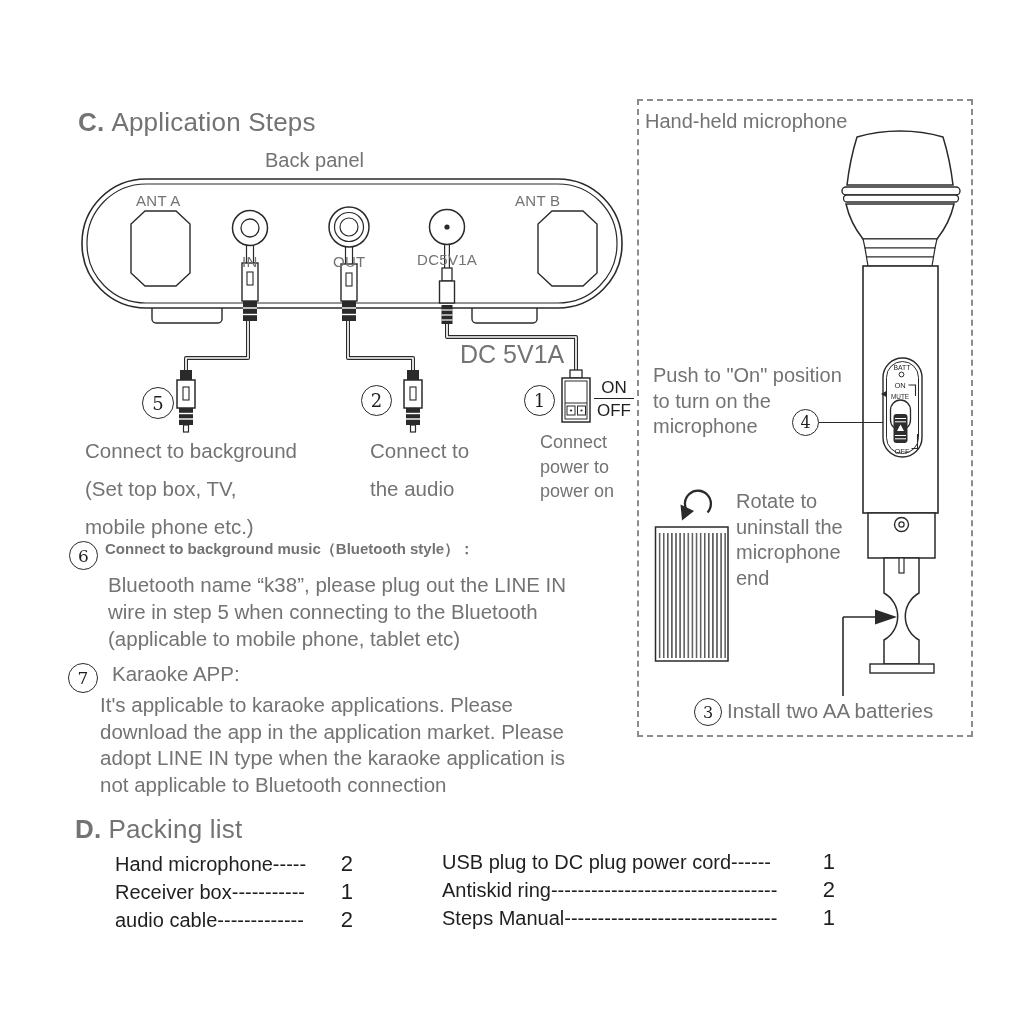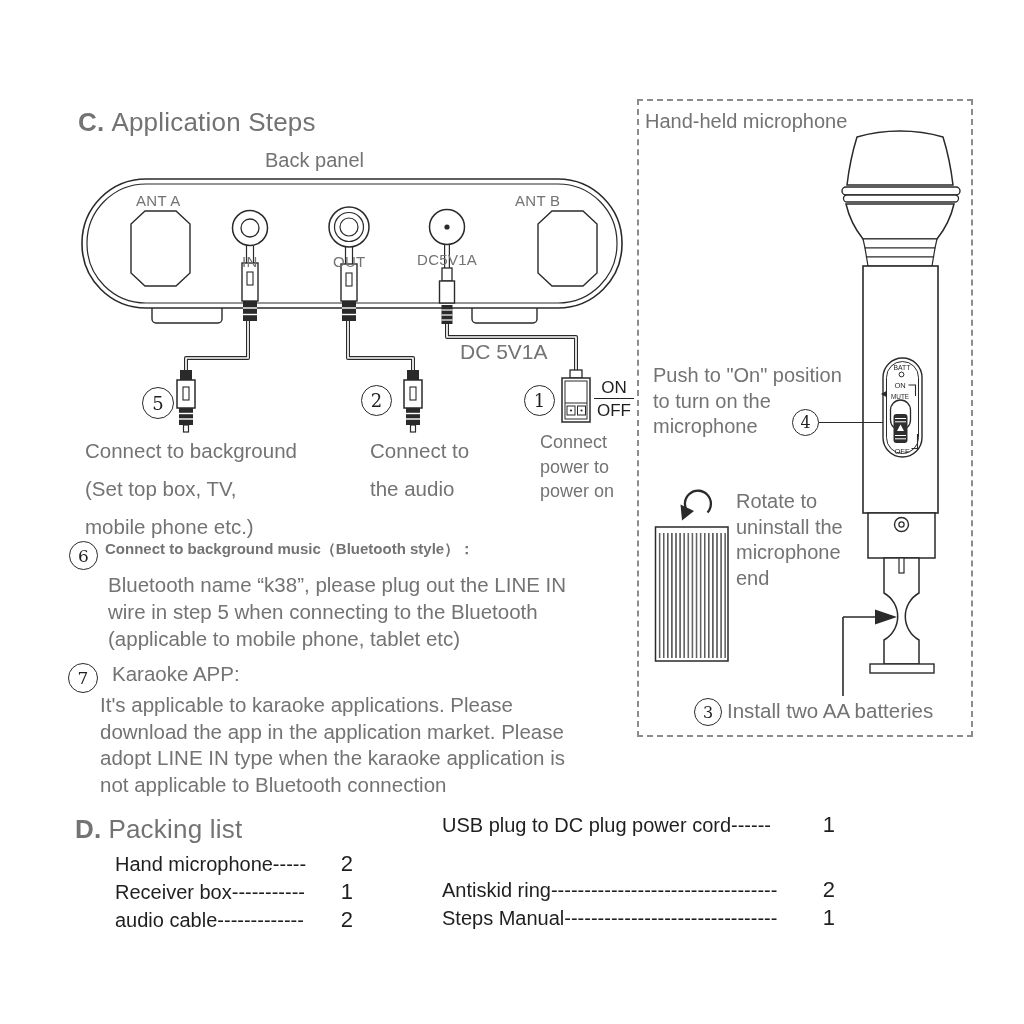--- a/index.html
+++ b/index.html
@@ -189,21 +189,21 @@
   <div class="t h1" style="left:78px;top:107px;">
     <span class="lbl">C.</span><span class="ttl">Application Steps</span>
   </div>
   <div class="t" style="left:265px;top:149px;font-size:20px;">Back panel</div>
 
   <div class="t port-label" style="left:136px;top:192px;">ANT A</div>
   <div class="t port-label" style="left:515px;top:192px;">ANT B</div>
   <div class="t port-label" style="left:242px;top:253px;">IN</div>
   <div class="t port-label" style="left:333px;top:253px;">OUT</div>
   <div class="t port-label" style="left:417px;top:251px;">DC5V1A</div>
-  <div class="t" style="left:460px;top:340px;font-size:21px;">DC 5V1A</div>
+  <div class="t" style="left:460px;top:340px;font-size:25px;">DC 5V1A</div>
 
   <div class="onoff">
     <span class="on">ON</span>
     <span class="off">OFF</span>
   </div>
 
   <div class="circle-num" style="left:142px;top:387px;width:32px;height:32px;">5</div>
   <div class="circle-num" style="left:361px;top:385px;width:31px;height:31px;">2</div>
   <div class="circle-num" style="left:524px;top:385px;width:31px;height:31px;">1</div>
 
@@ -249,21 +249,21 @@
   </div>
   <div class="pack-row" style="left:115px;top:879px;width:238px;">
     <span>Receiver box-----------</span>
     <span class="qty">1</span>
   </div>
   <div class="pack-row" style="left:115px;top:907px;width:238px;">
     <span>audio cable-------------</span>
     <span class="qty">2</span>
   </div>
 
-  <div class="pack-row" style="left:442px;top:812px;width:393px;">
+  <div class="pack-row" style="left:442px;top:849px;width:393px;">
     <span>USB plug to DC plug power cord------</span>
     <span class="qty">1</span>
   </div>
   <div class="pack-row" style="left:442px;top:877px;width:393px;">
     <span>Antiskid ring----------------------------------</span>
     <span class="qty">2</span>
   </div>
   <div class="pack-row" style="left:442px;top:905px;width:393px;">
     <span>Steps Manual--------------------------------</span>
     <span class="qty">1</span>

